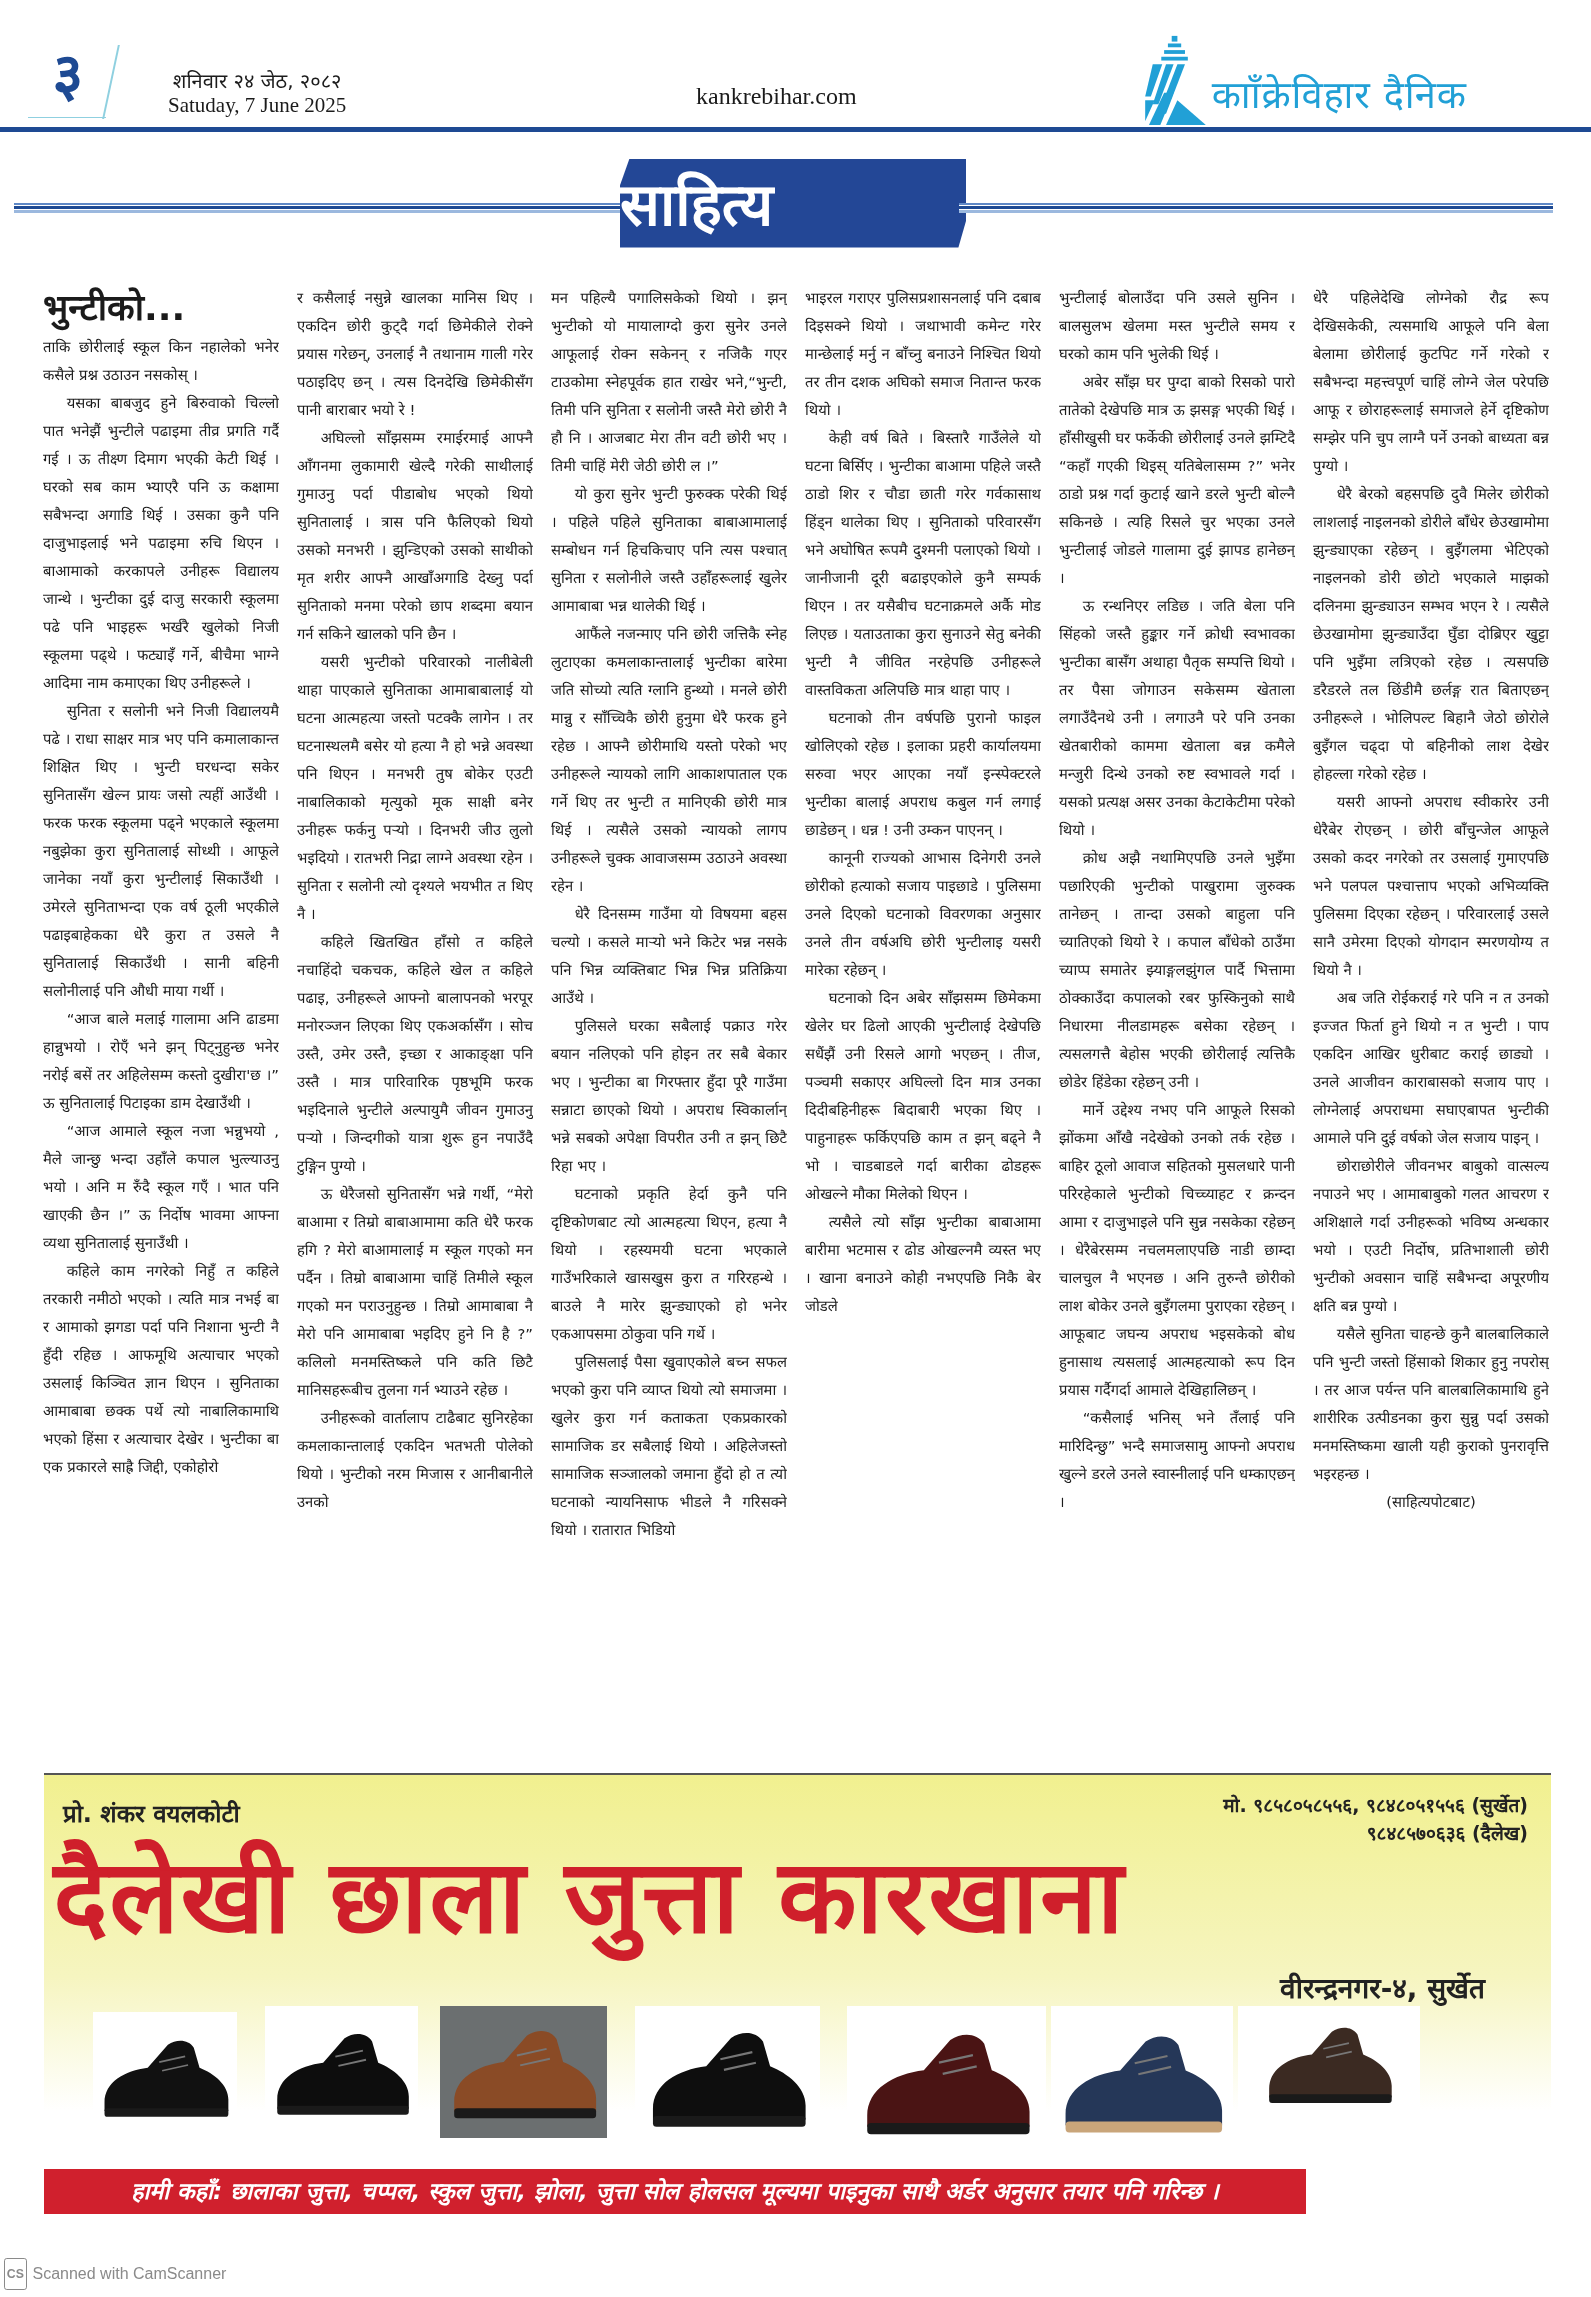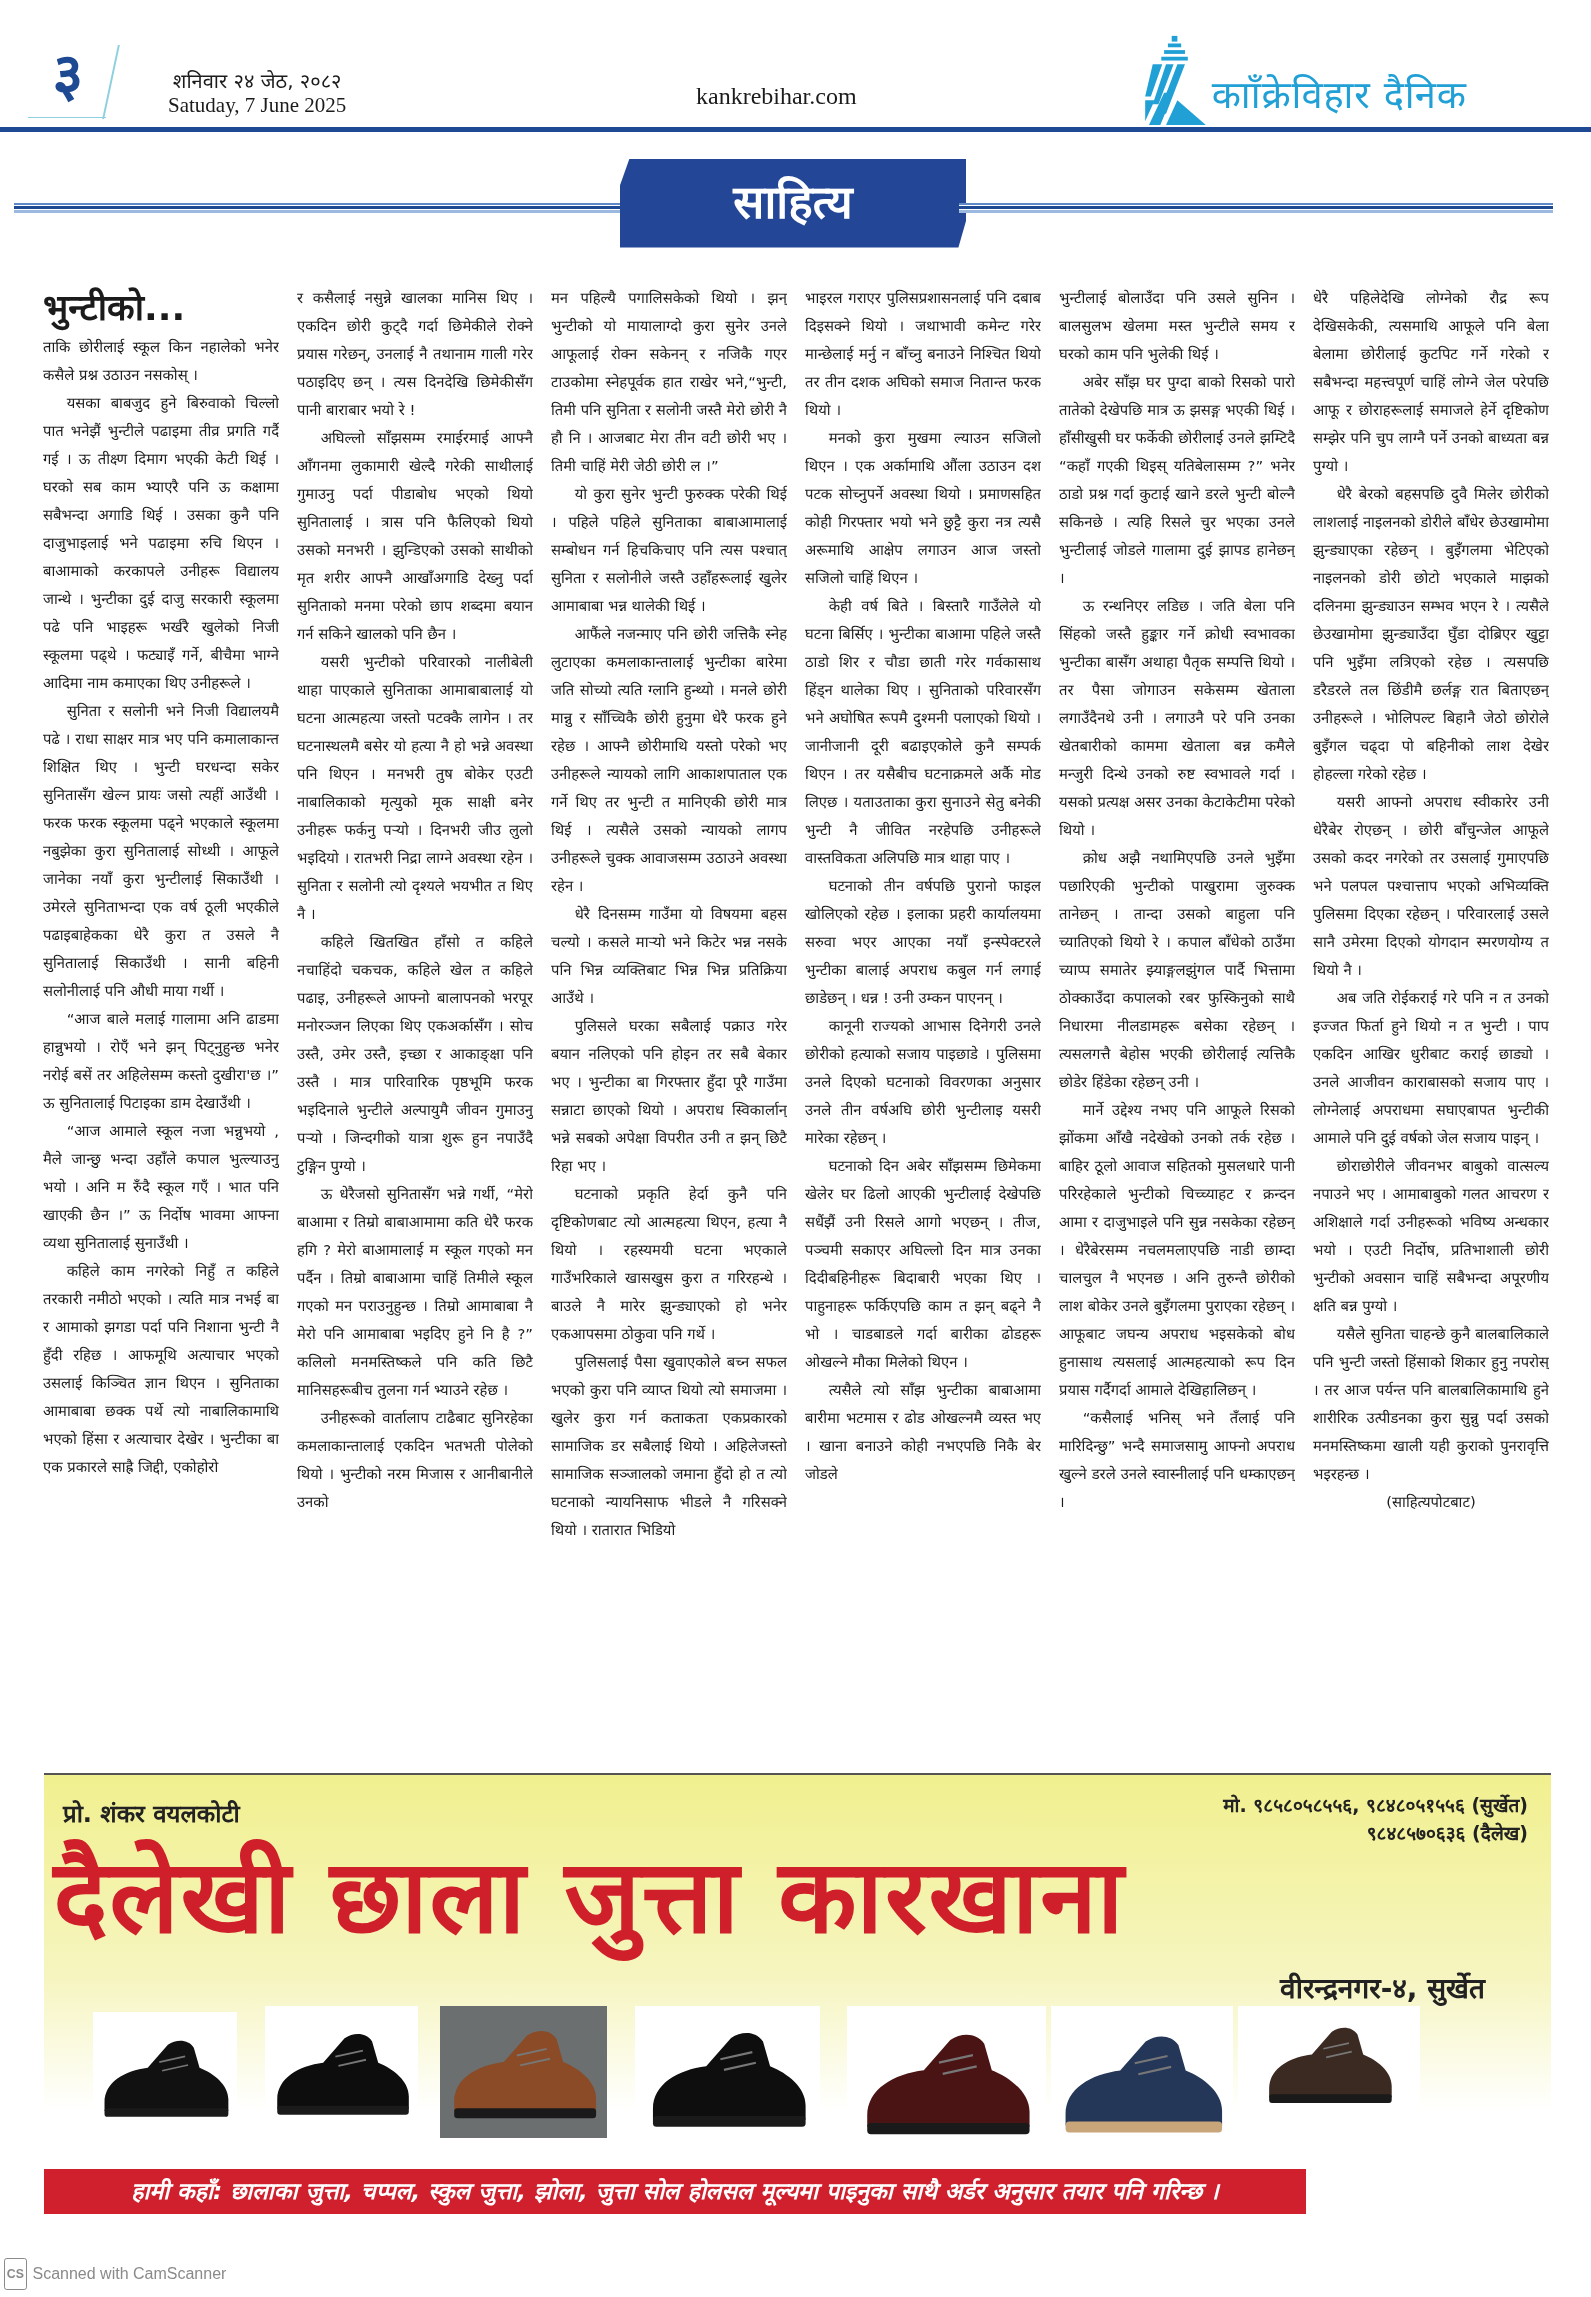--- a/index.html
+++ b/index.html
@@ -25,22 +25,22 @@
   .masthead-rule { position: absolute; left: 0; top: 127px; width: 1592px; height: 4.7px; background: #1e4a93; }
 
   
   .section-head { position: absolute; left: 0; top: 151px; width: 1592px; height: 104px; }
   .section-lines { position: absolute; top: 52px; height: 9.5px;
     background: linear-gradient(#5f88c6 0 1.9px, #fff 1.9px 2.8px, #1e4a93 2.8px 5.7px, #fff 5.7px 6.6px, #9bb8de 6.6px 9.5px); }
   .section-lines.left { left: 14px; width: 620px; }
   .section-lines.right { left: 959px; width: 594px; }
   .section-box { position: absolute; left: 620px; top: 7.6px; width: 346px; height: 89px; background: #234796;
                  clip-path: polygon(9.5px 0, 100% 0, 100% 70%, calc(100% - 7.6px) 100%, 0 100%, 0 30%); }
-  .section-title { position: absolute; left: 0; right: 0; top: 10px; text-align: center; color: #fff;
-                   font-family: "DejaVu Sans", sans-serif; font-size: 46px; font-weight: bold; }
+  .section-title { position: absolute; left: 0; right: 0; top: 3px; color: #fff;
+                   font-family: "DejaVu Sans", sans-serif; font-size: 59px; font-weight: bold; }
 
   
   .article { position: absolute; left: 43px; top: 284px; width: 1505px; height: 1476px; }
   .cols { position: absolute; left: 0; top: 0; width: 1505px; height: 1476px; display: flex; gap: 18px; }
   .col { width: 236px; flex: 0 0 236px; font-family: "DejaVu Sans", sans-serif; font-size: 14.8px;
          line-height: 28px; text-align: justify; overflow: hidden; }
   .col p { margin: 0; text-indent: 1.6em; }
   .col p.noindent { text-indent: 0; }
   .credit { text-align: center; text-indent: 0 !important; }
 
@@ -130,21 +130,20 @@
         <p class="noindent">मन पहिल्यै पगालिसकेको थियो । झन् भुन्टीको यो मायालाग्दो कुरा सुनेर उनले आफूलाई रोक्न सकेनन् र नजिकै गएर टाउकोमा स्नेहपूर्वक हात राखेर भने,“भुन्टी, तिमी पनि सुनिता र सलोनी जस्तै मेरो छोरी नै हौ नि । आजबाट मेरा तीन वटी छोरी भए । तिमी चाहिं मेरी जेठी छोरी ल ।”</p>
         <p>यो कुरा सुनेर भुन्टी फुरुक्क परेकी थिई । पहिले पहिले सुनिताका बाबाआमालाई सम्बोधन गर्न हिचकिचाए पनि त्यस पश्चात् सुनिता र सलोनीले जस्तै उहाँहरूलाई खुलेर आमाबाबा भन्न थालेकी थिई ।</p>
         <p>आफैंले नजन्माए पनि छोरी जत्तिकै स्नेह लुटाएका कमलाकान्तालाई भुन्टीका बारेमा जति सोच्यो त्यति ग्लानि हुन्थ्यो । मनले छोरी मान्नु र साँच्चिकै छोरी हुनुमा धेरै फरक हुने रहेछ । आफ्नै छोरीमाथि यस्तो परेको भए उनीहरूले न्यायको लागि आकाशपाताल एक गर्ने थिए तर भुन्टी त मानिएकी छोरी मात्र थिई । त्यसैले उसको न्यायको लागप उनीहरूले चुक्क आवाजसम्म उठाउने अवस्था रहेन ।</p>
         <p>धेरै दिनसम्म गाउँमा यो विषयमा बहस चल्यो । कसले मार्‍यो भने किटेर भन्न नसके पनि भिन्न व्यक्तिबाट भिन्न भिन्न प्रतिक्रिया आउँथे ।</p>
         <p>पुलिसले घरका सबैलाई पक्राउ गरेर बयान नलिएको पनि होइन तर सबै बेकार भए । भुन्टीका बा गिरफ्तार हुँदा पूरै गाउँमा सन्नाटा छाएको थियो । अपराध स्विकार्लान् भन्ने सबको अपेक्षा विपरीत उनी त झन् छिटै रिहा भए ।</p>
         <p>घटनाको प्रकृति हेर्दा कुनै पनि दृष्टिकोणबाट त्यो आत्महत्या थिएन, हत्या नै थियो । रहस्यमयी घटना भएकाले गाउँभरिकाले खासखुस कुरा त गरिरहन्थे । बाउले नै मारेर झुन्ड्याएको हो भनेर एकआपसमा ठोकुवा पनि गर्थे ।</p>
         <p>पुलिसलाई पैसा खुवाएकोले बच्न सफल भएको कुरा पनि व्याप्त थियो त्यो समाजमा । खुलेर कुरा गर्न कताकता एकप्रकारको सामाजिक डर सबैलाई थियो । अहिलेजस्तो सामाजिक सञ्जालको जमाना हुँदो हो त त्यो घटनाको न्यायनिसाफ भीडले नै गरिसक्ने थियो । रातारात भिडियो</p>
       </div>
     <div class="col">
         <p class="noindent">भाइरल गराएर पुलिसप्रशासनलाई पनि दबाब दिइसक्ने थियो । जथाभावी कमेन्ट गरेर मान्छेलाई मर्नु न बाँच्नु बनाउने निश्चित थियो तर तीन दशक अघिको समाज नितान्त फरक थियो ।</p>
-        <p>मनको कुरा मुखमा ल्याउन सजिलो थिएन । एक अर्कामाथि औंला उठाउन दश पटक सोच्नुपर्ने अवस्था थियो । प्रमाणसहित कोही गिरफ्तार भयो भने छुट्टै कुरा नत्र त्यसै अरूमाथि आक्षेप लगाउन आज जस्तो सजिलो चाहिं थिएन ।</p>
         <p>केही वर्ष बिते । बिस्तारै गाउँलेले यो घटना बिर्सिए । भुन्टीका बाआमा पहिले जस्तै ठाडो शिर र चौडा छाती गरेर गर्वकासाथ हिंड्न थालेका थिए । सुनिताको परिवारसँग भने अघोषित रूपमै दुश्मनी पलाएको थियो । जानीजानी दूरी बढाइएकोले कुनै सम्पर्क थिएन । तर यसैबीच घटनाक्रमले अर्कै मोड लिएछ । यताउताका कुरा सुनाउने सेतु बनेकी भुन्टी नै जीवित नरहेपछि उनीहरूले वास्तविकता अलिपछि मात्र थाहा पाए ।</p>
         <p>घटनाको तीन वर्षपछि पुरानो फाइल खोलिएको रहेछ । इलाका प्रहरी कार्यालयमा सरुवा भएर आएका नयाँ इन्स्पेक्टरले भुन्टीका बालाई अपराध कबुल गर्न लगाई छाडेछन् । धन्न ! उनी उम्कन पाएनन् ।</p>
         <p>कानूनी राज्यको आभास दिनेगरी उनले छोरीको हत्याको सजाय पाइछाडे । पुलिसमा उनले दिएको घटनाको विवरणका अनुसार उनले तीन वर्षअघि छोरी भुन्टीलाइ यसरी मारेका रहेछन् ।</p>
         <p>घटनाको दिन अबेर साँझसम्म छिमेकमा खेलेर घर ढिलो आएकी भुन्टीलाई देखेपछि सधैंझैं उनी रिसले आगो भएछन् । तीज, पञ्चमी सकाएर अघिल्लो दिन मात्र उनका दिदीबहिनीहरू बिदाबारी भएका थिए । पाहुनाहरू फर्किएपछि काम त झन् बढ्ने नै भो । चाडबाडले गर्दा बारीका ढोडहरू ओखल्ने मौका मिलेको थिएन ।</p>
         <p>त्यसैले त्यो साँझ भुन्टीका बाबाआमा बारीमा भटमास र ढोड ओखल्नमै व्यस्त भए । खाना बनाउने कोही नभएपछि निकै बेर जोडले</p>
       </div>
     <div class="col">
         <p class="noindent">भुन्टीलाई बोलाउँदा पनि उसले सुनिन । बालसुलभ खेलमा मस्त भुन्टीले समय र घरको काम पनि भुलेकी थिई ।</p>
         <p>अबेर साँझ घर पुग्दा बाको रिसको पारो तातेको देखेपछि मात्र ऊ झसङ्ग भएकी थिई । हाँसीखुसी घर फर्केकी छोरीलाई उनले झम्टिदै “कहाँ गएकी थिइस् यतिबेलासम्म ?” भनेर ठाडो प्रश्न गर्दा कुटाई खाने डरले भुन्टी बोल्नै सकिनछे । त्यहि रिसले चुर भएका उनले भुन्टीलाई जोडले गालामा दुई झापड हानेछन् ।</p>
         <p>ऊ रन्थनिएर लडिछ । जति बेला पनि सिंहको जस्तै हुङ्कार गर्ने क्रोधी स्वभावका भुन्टीका बासँग अथाहा पैतृक सम्पत्ति थियो । तर पैसा जोगाउन सकेसम्म खेताला लगाउँदैनथे उनी । लगाउनै परे पनि उनका खेतबारीको काममा खेताला बन्न कमैले मन्जुरी दिन्थे उनको रुष्ट स्वभावले गर्दा । यसको प्रत्यक्ष असर उनका केटाकेटीमा परेको थियो ।</p>

